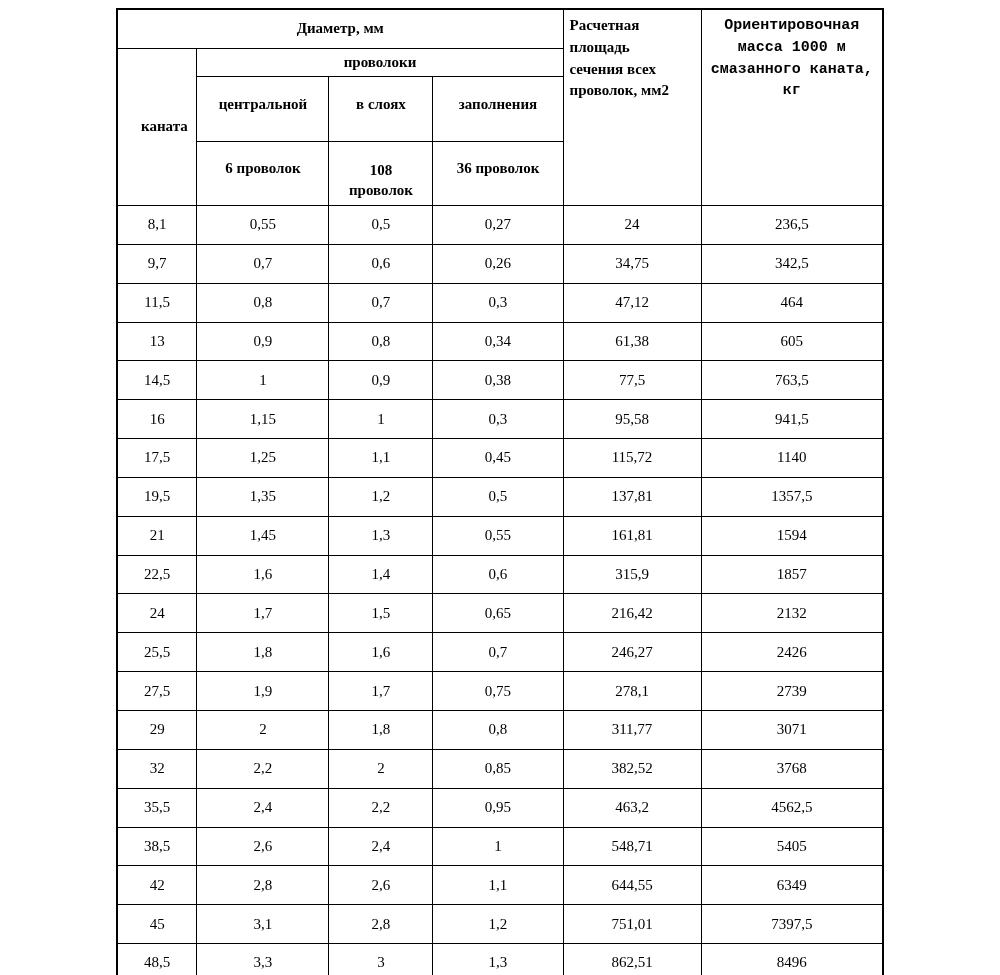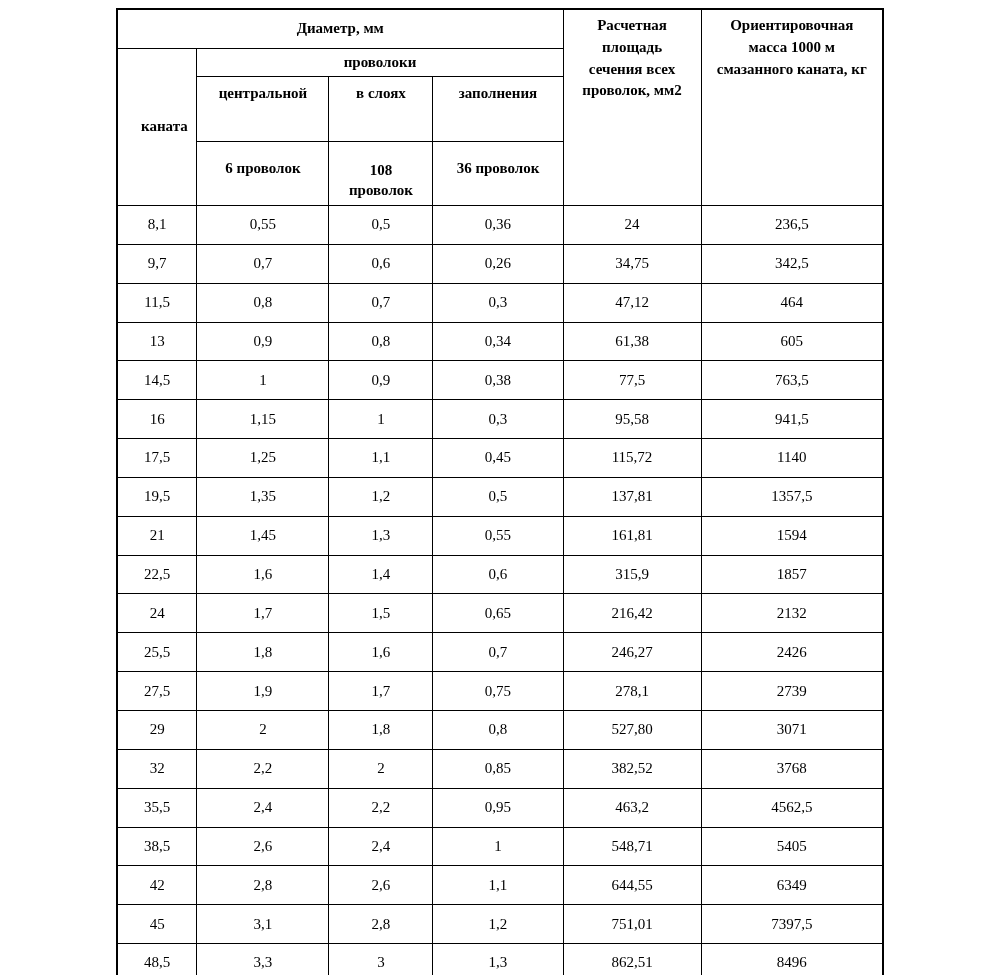--- a/index.html
+++ b/index.html
@@ -29,40 +29,41 @@
   }
   .spec-table th {
     font-weight: bold;
     vertical-align: top;
     padding: 5px 4px;
     text-align: center;
   }
   
   tr.hr-1 th.h-diameter { height: 39px; vertical-align: middle; margin-left: 40px; }
   tr.hr-2 th.h-wires    { height: 28px; vertical-align: middle; padding: 2px 4px; }
-  tr.hr-3 th            { height: 65px; padding-top: 8px; }
+  tr.hr-3 th            { height: 65px; padding-top: 19px; }
   tr.hr-4 th            { height: 45px; padding-top: 18px; }
   th.h-rope {
     text-align: left;
     vertical-align: middle;
     padding-left: 23px;
   }
   th.h-area {
-    text-align: center;
+    text-align: left;
     vertical-align: top;
     padding: 5px 6px;
     line-height: 1.45;
     white-space: pre-line;
   }
   th.h-mass {
     text-align: center;
     vertical-align: top;
     padding: 5px 6px;
     line-height: 1.45;
     white-space: pre-line;
+    font-family: Liberation Mono, monospace;
   }
   th.pre { white-space: pre-line; line-height: 1.35; }
   .spec-table td {
     height: 38.85px;
     text-align: center;
     vertical-align: middle;
     padding: 2px 4px;
   }
 </style>
 </head>
@@ -103,21 +104,21 @@
         <th class="pre">108
 проволок</th>
         <th>36 проволок</th>
       </tr>
     </thead>
     <tbody>
         <tr>
           <td>8,1</td>
           <td>0,55</td>
           <td>0,5</td>
-          <td>0,36</td>
+          <td>0,27</td>
           <td>24</td>
           <td>236,5</td>
         </tr>
         <tr>
           <td>9,7</td>
           <td>0,7</td>
           <td>0,6</td>
           <td>0,26</td>
           <td>34,75</td>
           <td>342,5</td>
@@ -208,21 +209,21 @@
           <td>1,7</td>
           <td>0,75</td>
           <td>278,1</td>
           <td>2739</td>
         </tr>
         <tr>
           <td>29</td>
           <td>2</td>
           <td>1,8</td>
           <td>0,8</td>
-          <td>527,80</td>
+          <td>311,77</td>
           <td>3071</td>
         </tr>
         <tr>
           <td>32</td>
           <td>2,2</td>
           <td>2</td>
           <td>0,85</td>
           <td>382,52</td>
           <td>3768</td>
         </tr>

